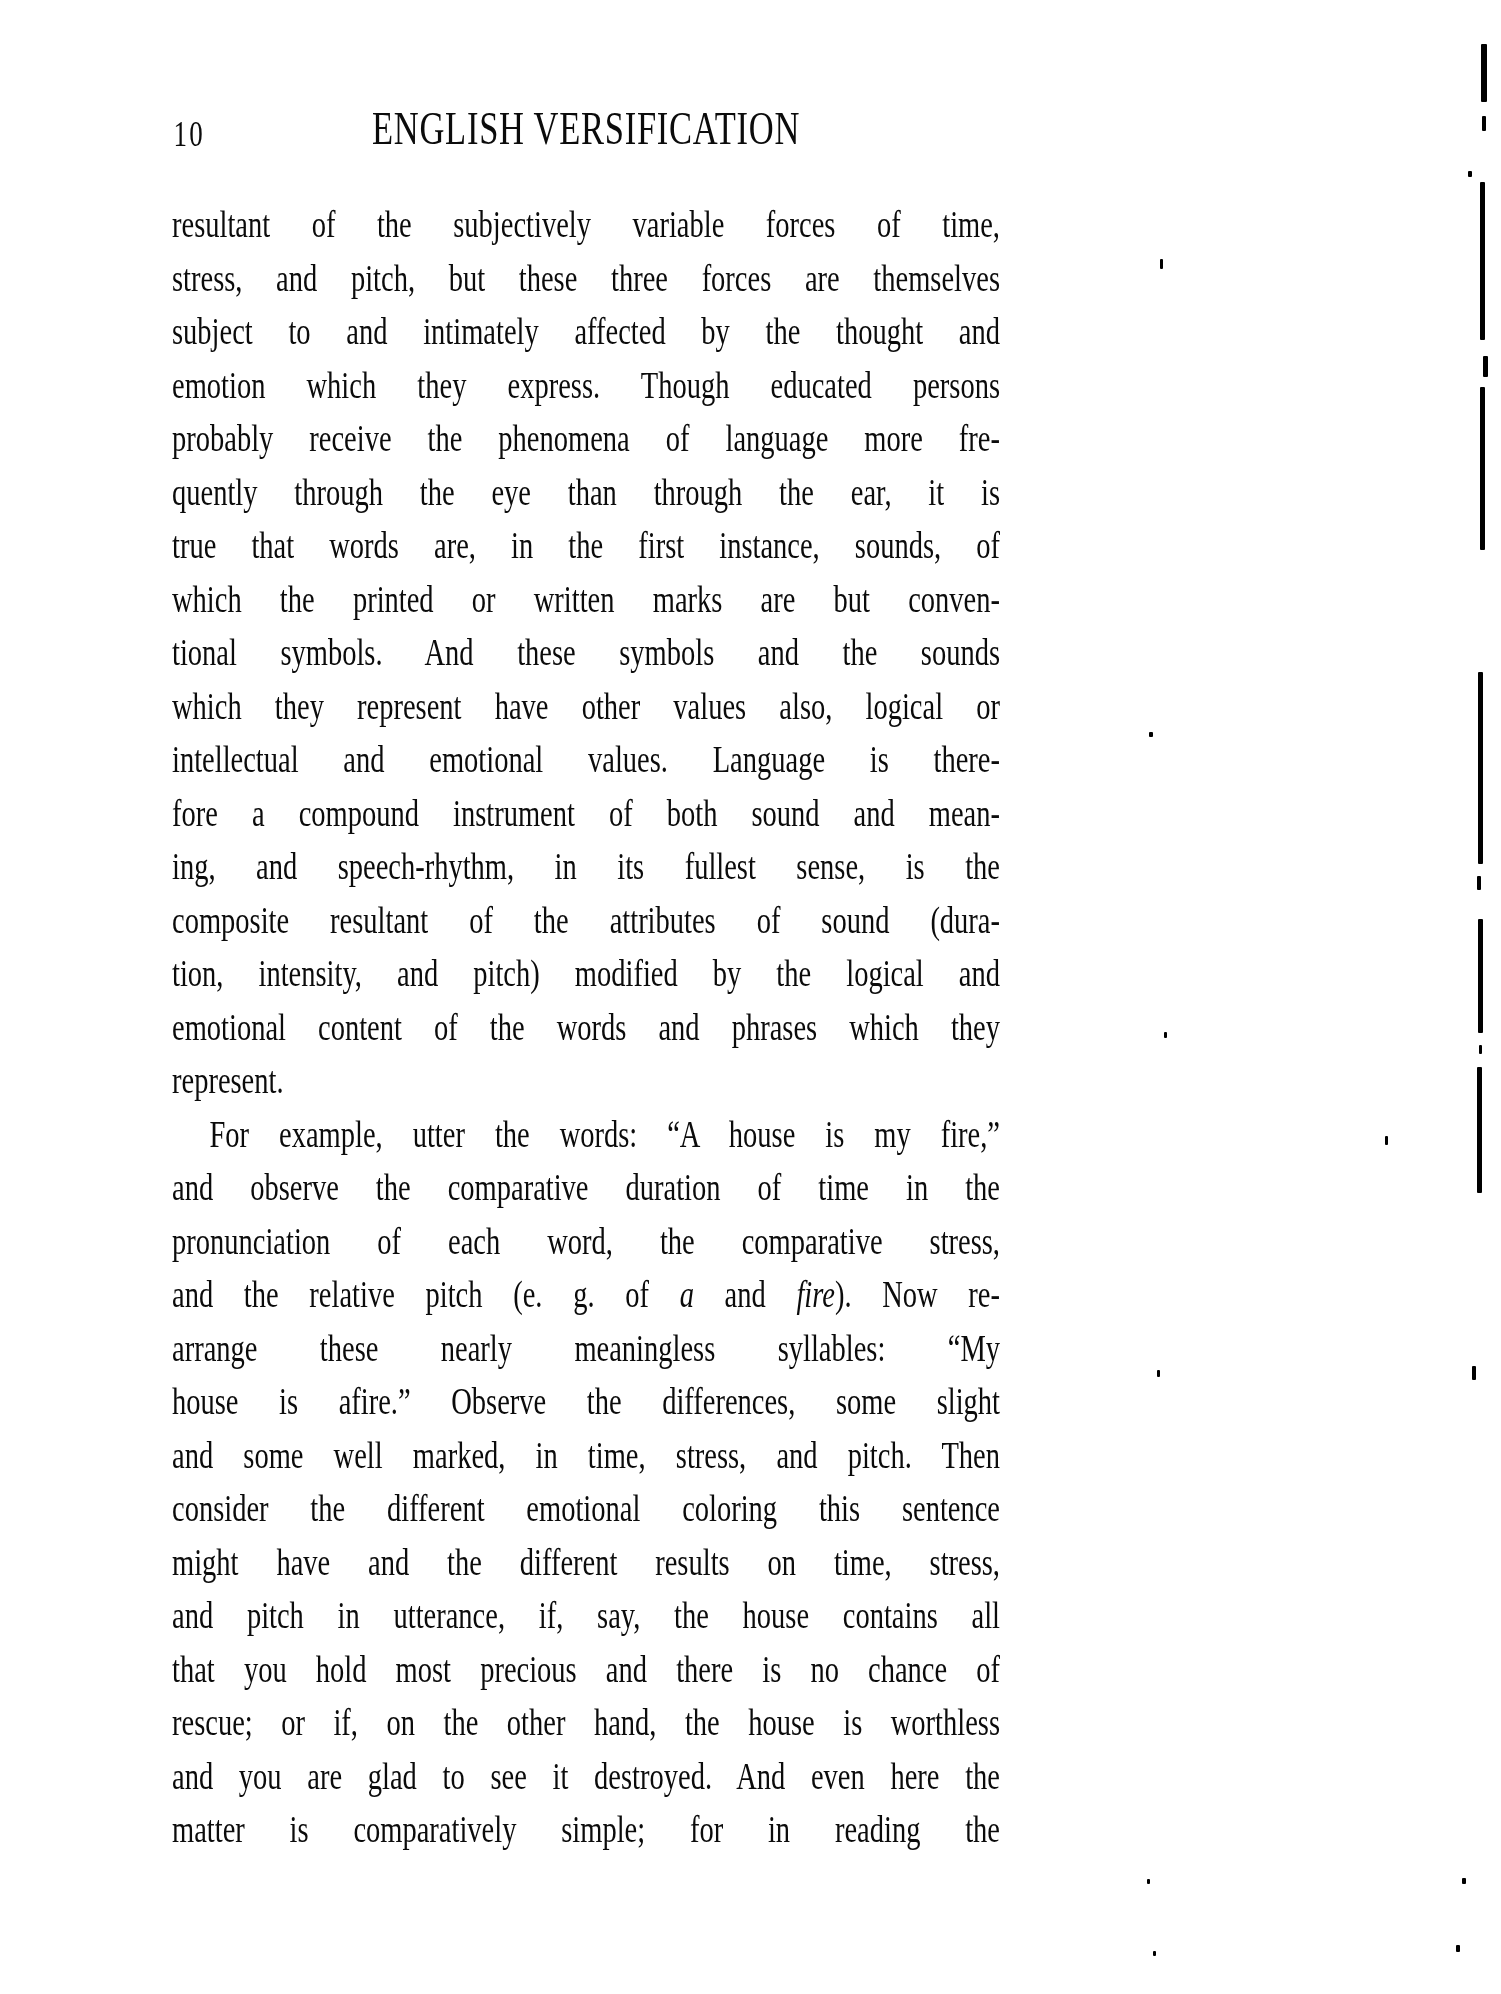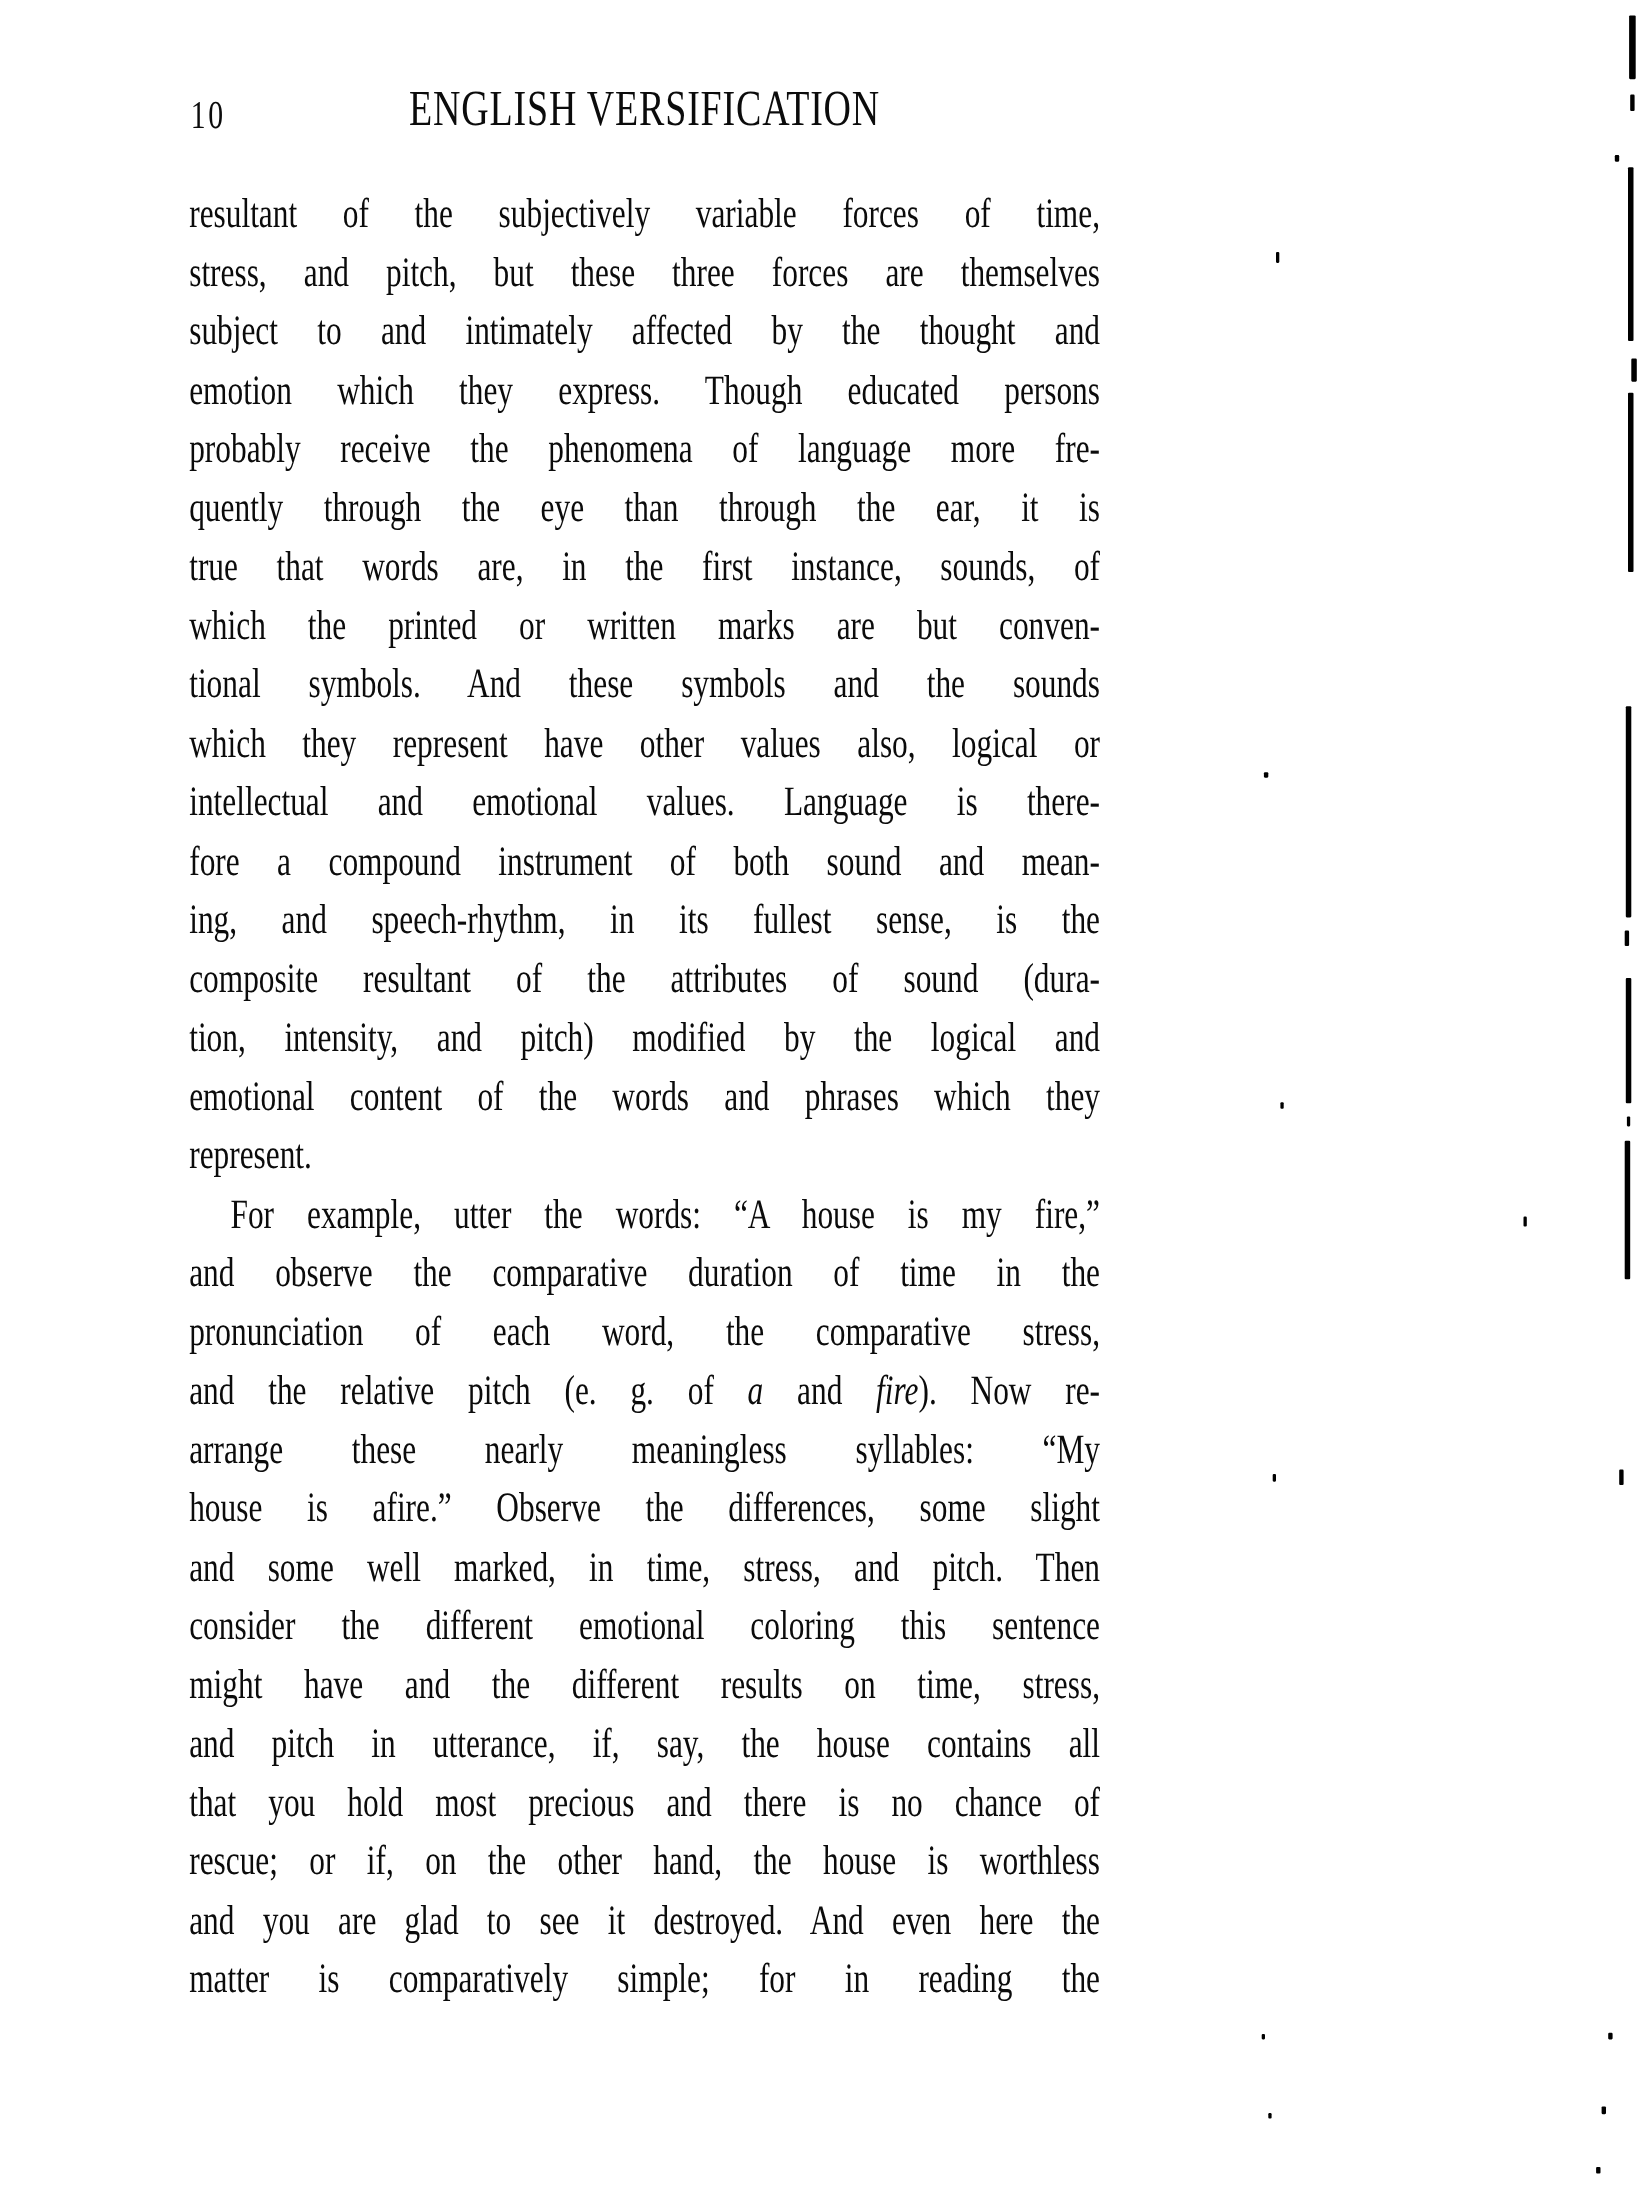--- a/index.html
+++ b/index.html
@@ -4,21 +4,21 @@
 <style>
   html,body{margin:0;padding:0;}
   body{
     width:1501px;height:1994px;
     background:#ffffff;
     position:relative;
     overflow:hidden;
     font-family:"Liberation Serif","DejaVu Serif",serif;
     color:#0b0b0b;
   }
-  .page{position:absolute;inset:0;background:#ffffff;}
+  .page{position:absolute;inset:0;background:#ffffff;margin-top:30px;}
   
   .content{
     position:absolute;
     left:172px;top:70px;
     width:1104px;
     transform:scaleX(0.75);
     transform-origin:0 0;
   }
   .header-row{
     position:relative;

